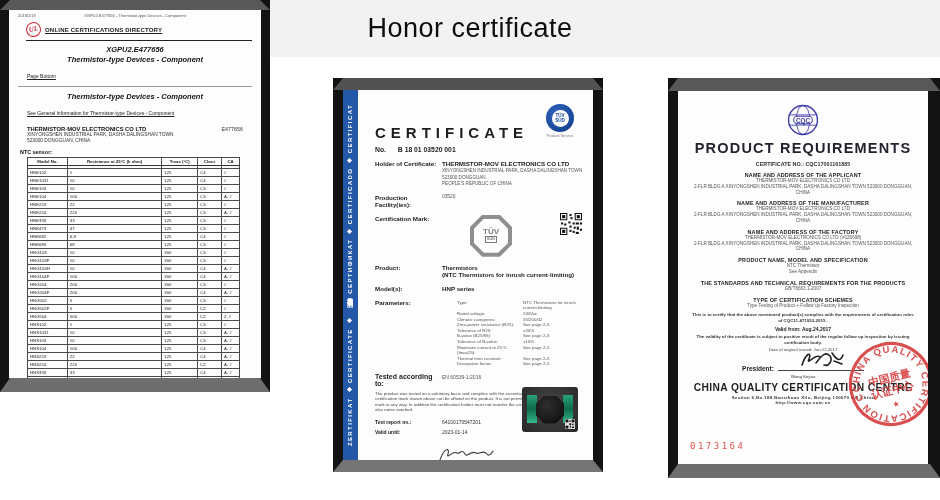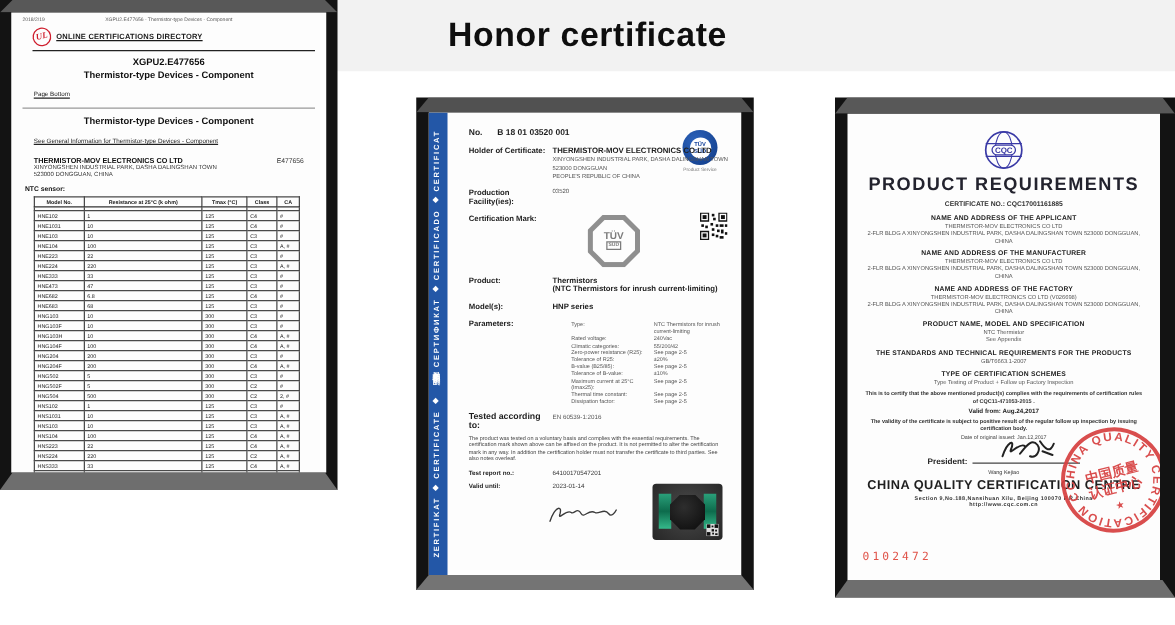--- a/index.html
+++ b/index.html
@@ -1,21 +1,21 @@
 <!DOCTYPE html>
 <html><head>
 <meta charset="utf-8">
 <style>
   * { margin:0; padding:0; box-sizing:border-box; }
   html,body { width:940px; height:500px; overflow:hidden; background:#fff;
     font-family:"Liberation Sans", sans-serif; -webkit-text-size-adjust:none; }
 
   
   .top-band { position:absolute; left:0; top:0; width:940px; height:57px; background:#f2f2f2; }
-  .page-title { width:100%; text-align:center; line-height:57px; font-size:27px; font-weight:700; color:#0e0e0e; letter-spacing:.5px; }
+  .page-title { width:100%; text-align:center; line-height:57px; font-size:27px; font-weight:400; color:#0e0e0e; letter-spacing:.5px; }
 
   
   .photo { position:absolute; background:#131313; }
   .bar-top { position:absolute; top:0; left:0; right:0; background:#585858;
     clip-path: polygon(10px 0, calc(100% - 10px) 0, 100% 100%, 0 100%); }
   .bar-bottom { position:absolute; bottom:0; left:0; right:0; background:#6e6e6e;
     clip-path: polygon(10px 0, calc(100% - 10px) 0, 100% 100%, 0 100%); }
   .paper { position:absolute; background:#fdfdfd; overflow:hidden; }
 
   
@@ -24,21 +24,21 @@
   #cert-ul .paper { left:9px; right:9px; top:10px; bottom:14px; padding:3px 9px; }
   .ul-browser-row { display:flex; font-size:4px; color:#555; line-height:6px; }
   .ul-browser-row .bdate { width:52px; }
   .ul-browser-row .btitle { flex:1; text-align:center; }
   .ul-head-row { display:flex; align-items:center; gap:4px; margin:3px 0 0 8px; padding-bottom:3px;
     border-bottom:1px solid #222; }
   .ul-logo { width:15px; height:15px; border:1.6px solid #cf1f2e; border-radius:50%;
     color:#cf1f2e; font-weight:bold; font-style:italic; font-size:7px; line-height:12px;
     text-align:center; font-family:"Liberation Serif", serif; transform:rotate(-12deg); flex-shrink:0; }
   .ul-dir { font-size:6px; font-weight:bold; color:#1a1a1a; text-decoration:underline; letter-spacing:.2px; }
-  .ul-center { text-align:center; font-weight:bold; color:#111; }
+  .ul-center { text-align:center; font-weight:bold; color:#111;font-style:italic; }
   .ul-code { font-size:7.5px; margin-top:4px; }
   .ul-name { font-size:7.5px; margin-top:1px; }
   .ul-pagebottom { display:inline-block; margin:6px 0 0 9px; font-size:5px; color:#222; text-decoration:underline; }
   .ul-hr { border-top:1px solid #999; margin-top:4px; }
   .ul-section { font-size:7.5px; margin-top:5px; }
   .ul-geninfo { display:inline-block; margin:8px 0 0 9px; font-size:5px; color:#222; text-decoration:underline; }
   .ul-co-row { display:flex; justify-content:space-between; margin:7px 9px 0 9px; align-items:flex-end; }
   .ul-co { font-size:5.8px; font-weight:bold; color:#111; }
   .ul-file { font-size:5.4px; color:#333; }
   .ul-addr { font-size:4.8px; color:#333; margin-left:9px; line-height:6px; }
@@ -394,20 +394,21 @@
     <div class="tuv-content">
       <div class="tuv-logo-wrap">
         <div class="tuv-logo">
             <div class="tuv-logo-inner">
           <span>TÜV</span>
               <span>SÜD</span>
         </div>
           </div>
         <div class="tuv-logo-cap">Product Service</div>
       </div>
+      <div class="tuv-title">CERTIFICATE</div>
       <div class="tuv-no">
         <span>No.</span><span class="sp"></span>
         <span>B 18 01 03520 001</span>
       </div>
       <div class="trow">
         <div class="tlab">Holder of Certificate:</div>
         <div class="tval">
           <div class="vmain">THERMISTOR-MOV ELECTRONICS CO LTD</div>
           <div class="vsub">XINYONGSHEN INDUSTRIAL PARK, DASHA DALINGSHAN TOWN</div>
           <div class="vsub">523000 DONGGUAN</div>
@@ -597,21 +598,21 @@
     <div class="cqc-orig">Date of original issued: Jan.12,2017</div>
     <div class="cqc-pres">
       <span>President:</span><span class="pres-line"><svg class="pres-sig" width="50" height="24" viewBox="0 0 50 24">
         <path d="M6,18 C10,6 16,4 13,12 C10,19 20,6 24,10 M20,16 C26,8 30,4 34,9 C37,13 33,20 28,18 M36,6 C40,12 44,16 47,8 M38,14 L46,17" stroke="#222" stroke-width="1.6" fill="none" stroke-linecap="round"></path>
       </svg></span>
     </div>
     <div class="cqc-wang">Wang Kejiao</div>
     <div class="cqc-centre">CHINA QUALITY CERTIFICATION CENTRE</div>
     <div class="cqc-addr">Section 9,No.188,Nansihuan Xilu, Beijing 100070 P.R.China</div>
     <div class="cqc-url">http://www.cqc.com.cn</div>
-    <div class="cqc-serial">0102472</div>
+    <div class="cqc-serial">0173164</div>
     <svg class="cqc-seal" viewBox="0 0 100 100">
       <circle cx="50" cy="50" r="45" fill="none" stroke="#d74141" stroke-width="3.5"></circle>
       <defs>
           <path id="sealArc" d="M50,50 m-35,0 a35,35 0 1,1 70,0 a35,35 0 1,1 -70,0"></path>
         </defs>
       <text font-size="10.5" fill="#d74141" font-weight="bold" letter-spacing="1.5" font-family="Liberation Sans, sans-serif">
         <textPath href="#sealArc">CHINA QUALITY CERTIFICATION CENTRE</textPath>
       </text>
       <text x="50" y="47" text-anchor="middle" font-size="12" fill="#d74141" font-weight="bold">中国质量</text>
       <text x="50" y="61" text-anchor="middle" font-size="12" fill="#d74141" font-weight="bold">认证中心</text>

